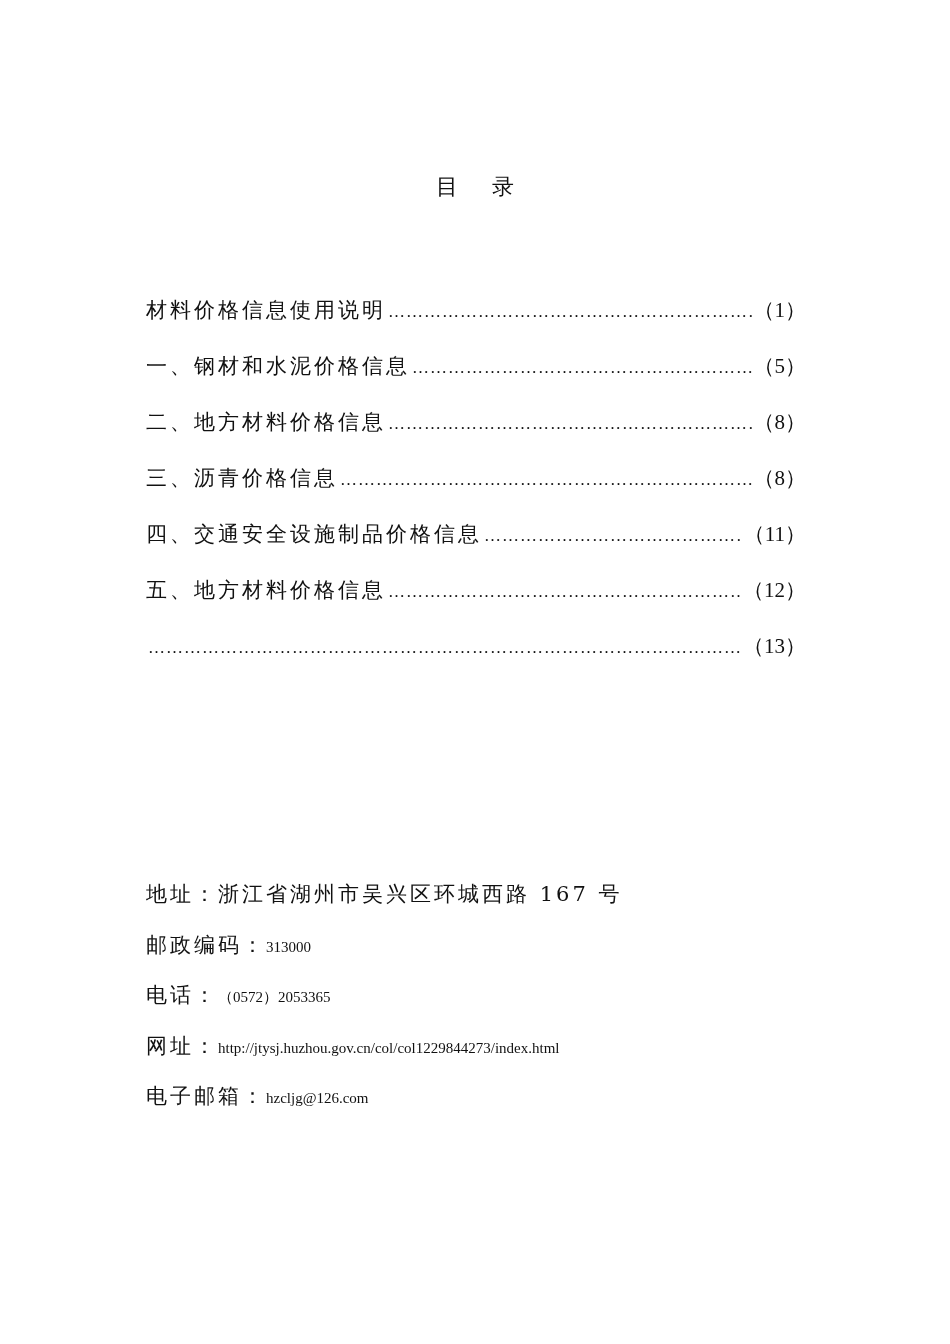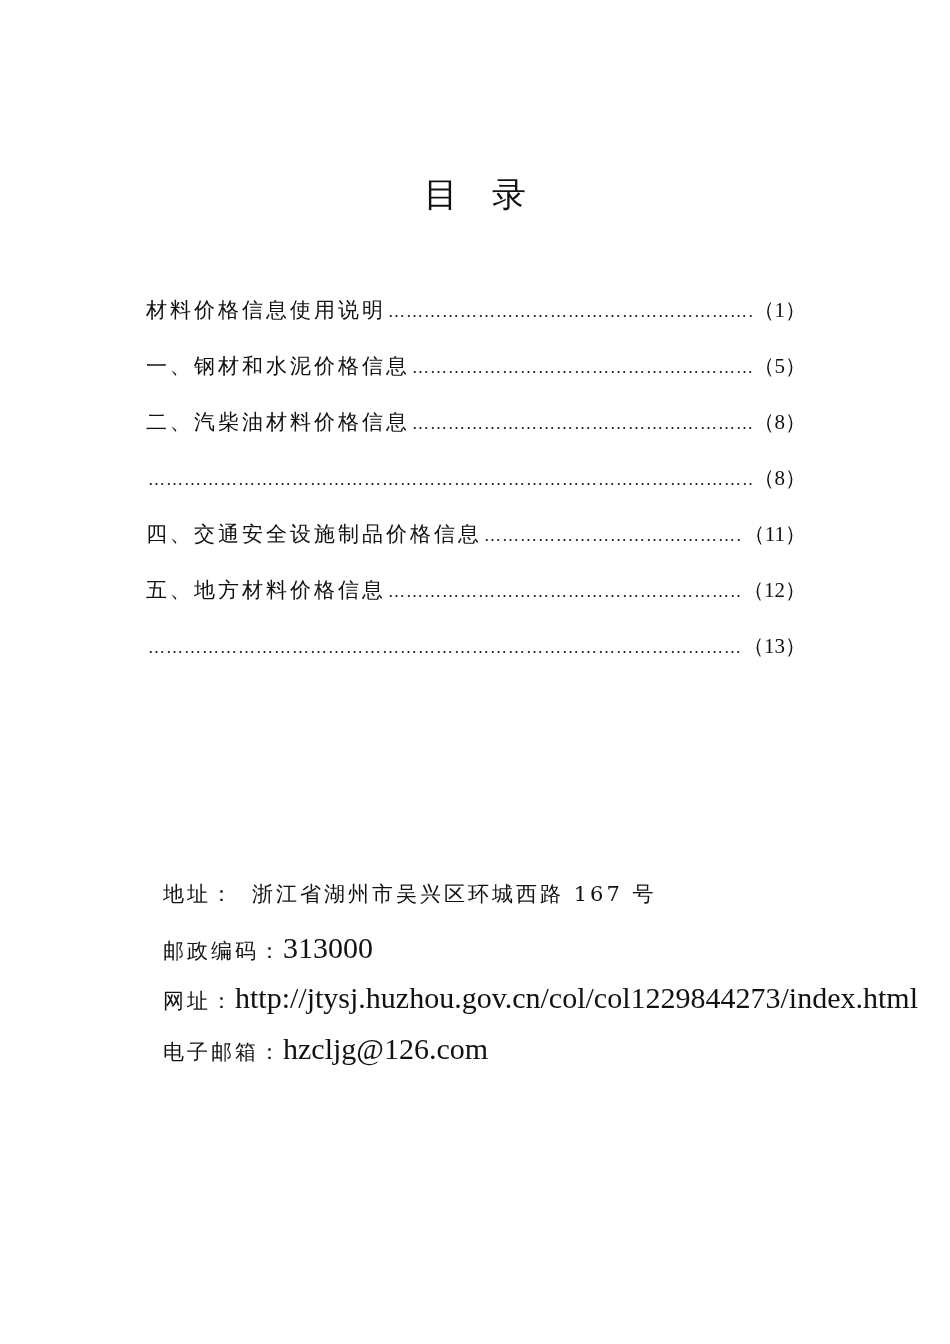--- a/index.html
+++ b/index.html
@@ -3,21 +3,21 @@
 <meta charset="utf-8">
 <style>
   html, body { margin: 0; padding: 0; background: #ffffff; }
   body {
     width: 950px; height: 1344px; position: relative; overflow: hidden;
     font-family: "DejaVu Serif", "Liberation Serif", serif;
     color: #111111;
   }
   .title {
     position: absolute; top: 172px; left: 0; width: 950px;
-    text-align: center; font-size: 34px; letter-spacing: 34px;
+    text-align: center; font-size: 22px; letter-spacing: 34px;
     padding-left: 34px; box-sizing: border-box;
   }
   .toc {
     position: absolute; left: 146px; top: 296px; width: 660px;
   }
   .toc-row {
     display: flex; align-items: baseline; height: 56px;
     font-size: 21px; white-space: nowrap;
   }
   .toc-label { letter-spacing: 3px; flex: 0 0 auto; font-family: Liberation Serif, serif; }
@@ -28,47 +28,48 @@
   }
   .toc-page {
     flex: 0 0 auto; font-family: "Liberation Serif", serif; font-size: 21px;
   }
   .contact {
     position: absolute; left: 146px; top: 880px; width: 700px;
   }
   .contact-row {
     height: 50.5px; font-size: 21px; white-space: nowrap;
   }
-  .contact-label { letter-spacing: 3px; margin-left: 17px; }
-  .contact-value { font-family: "Liberation Serif", serif; font-size: 30px; }
+  .contact-label { letter-spacing: 3px; }
+  .contact-value { font-family: "Liberation Serif", serif; font-size: 15px; }
 </style>
 </head>
 <body>
 
 <div class="title">
   <span>目</span><span>录</span>
 </div>
 
 <div class="toc">
   <div class="toc-row">
     <span class="toc-label">材料价格信息使用说明</span>
     <span class="toc-leader">……………………………………………………………………………………………………</span>
     <span class="toc-page">（1）</span>
   </div>
   <div class="toc-row">
     <span class="toc-label">一、钢材和水泥价格信息</span>
     <span class="toc-leader">……………………………………………………………………………………………………</span>
     <span class="toc-page">（5）</span>
   </div>
   <div class="toc-row">
-    <span class="toc-label">二、汽柴油材料价格信息</span>
+    <span class="toc-label">二、地方材料价格信息</span>
     <span class="toc-leader">……………………………………………………………………………………………………</span>
     <span class="toc-page">（8）</span>
   </div>
   <div class="toc-row">
+    <span class="toc-label">三、沥青价格信息</span>
     <span class="toc-leader">……………………………………………………………………………………………………</span>
     <span class="toc-page">（8）</span>
   </div>
   <div class="toc-row">
     <span class="toc-label">四、交通安全设施制品价格信息</span>
     <span class="toc-leader">……………………………………………………………………………………………………</span>
     <span class="toc-page">（11）</span>
   </div>
   <div class="toc-row">
     <span class="toc-label">五、地方材料价格信息</span>
@@ -82,18 +83,21 @@
 </div>
 
 <div class="contact">
   <div class="contact-row">
     <span class="contact-label">地址：</span><span class="contact-label">浙江省湖州市吴兴区环城西路 167 号</span>
   </div>
   <div class="contact-row">
     <span class="contact-label">邮政编码：</span><span class="contact-value">313000</span>
   </div>
   <div class="contact-row">
+    <span class="contact-label">电话：</span><span class="contact-value">（0572）2053365</span>
+  </div>
+  <div class="contact-row">
     <span class="contact-label">网址：</span><span class="contact-value">http://jtysj.huzhou.gov.cn/col/col1229844273/index.html</span>
   </div>
   <div class="contact-row">
     <span class="contact-label">电子邮箱：</span><span class="contact-value">hzcljg@126.com</span>
   </div>
 </div>
 
 </body></html>

